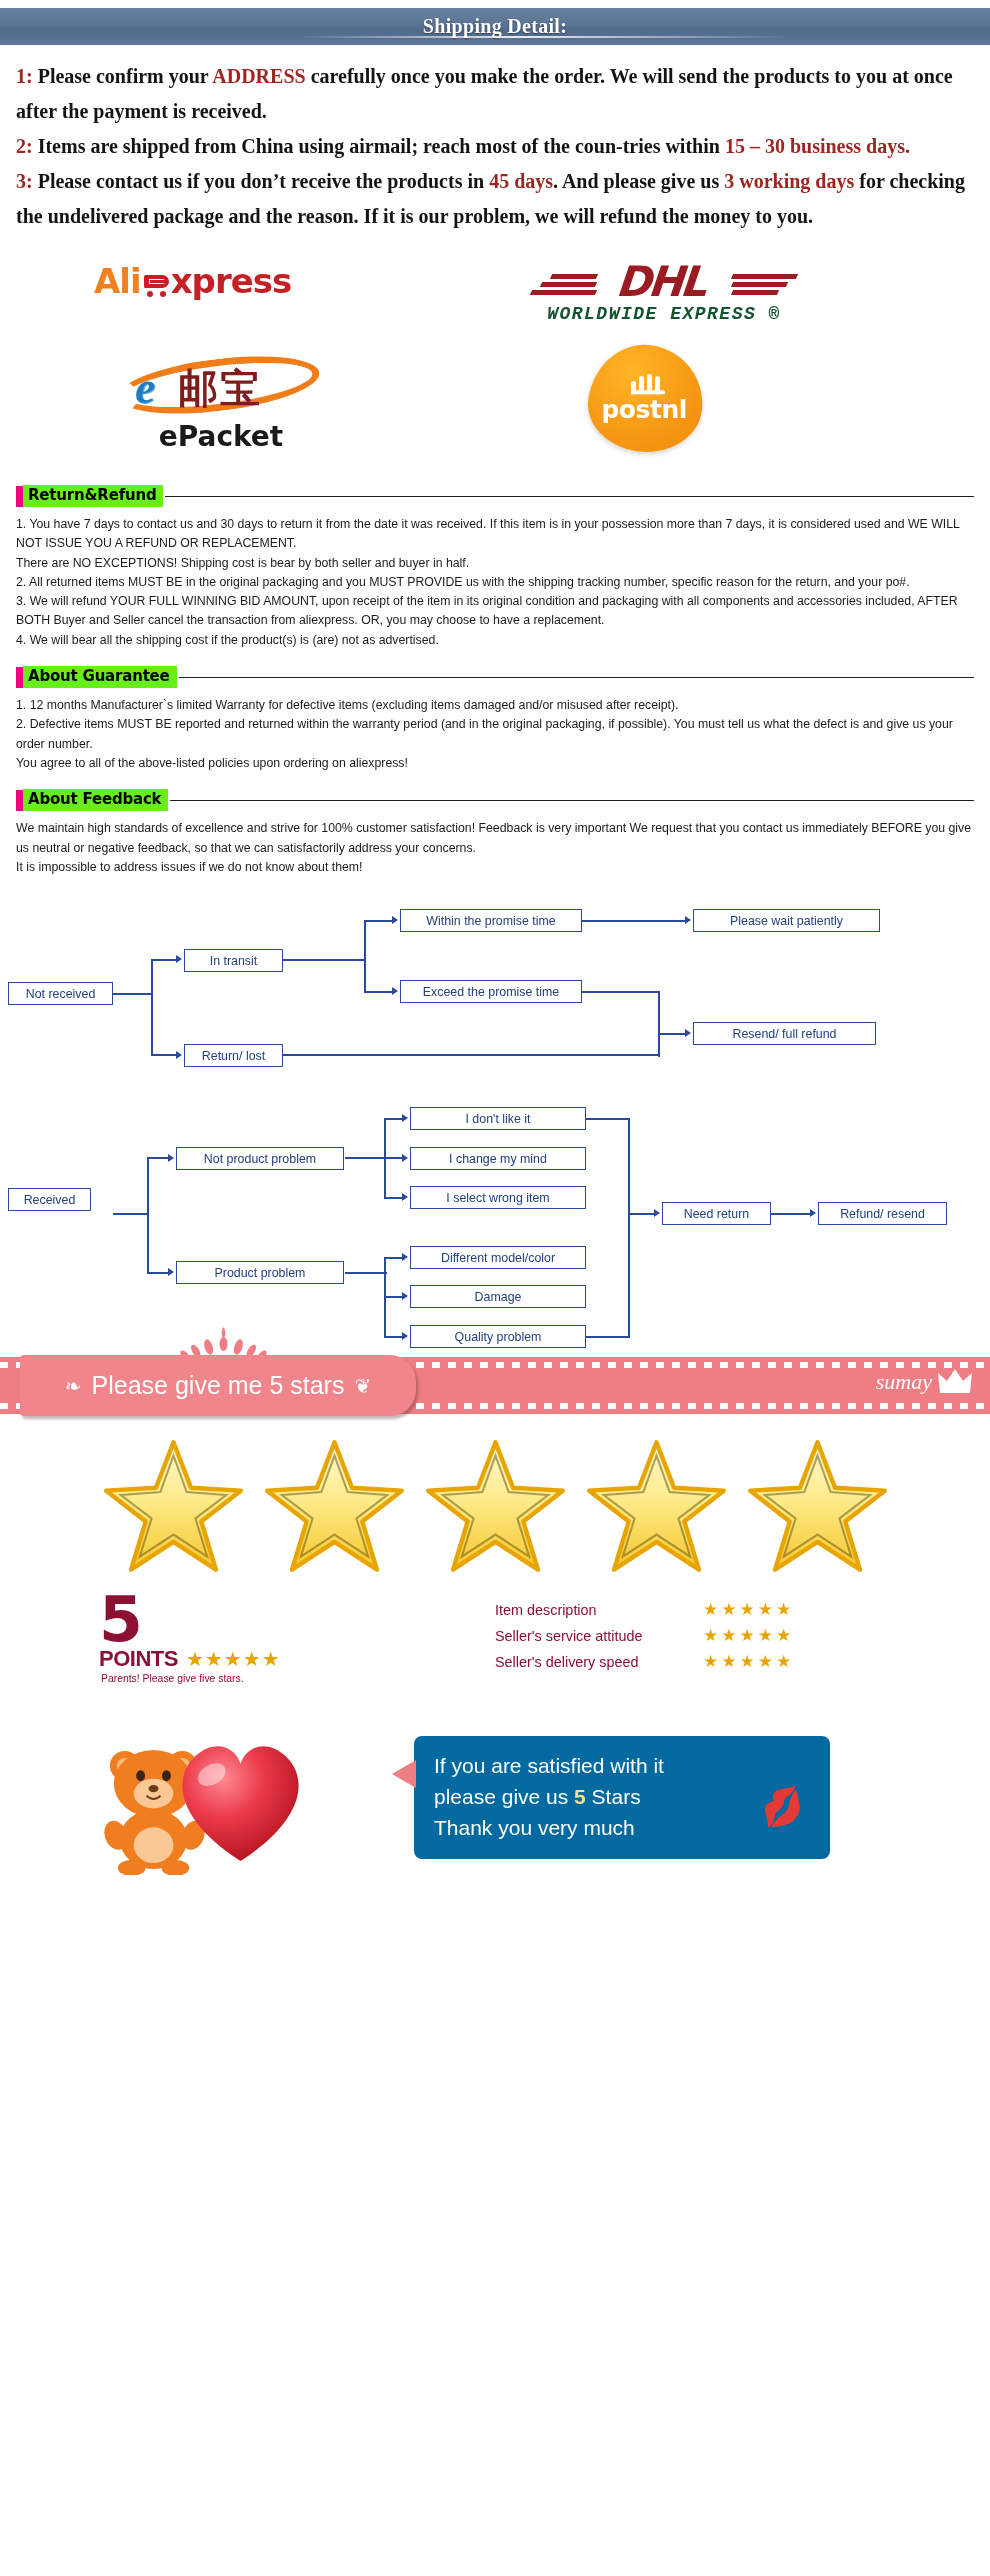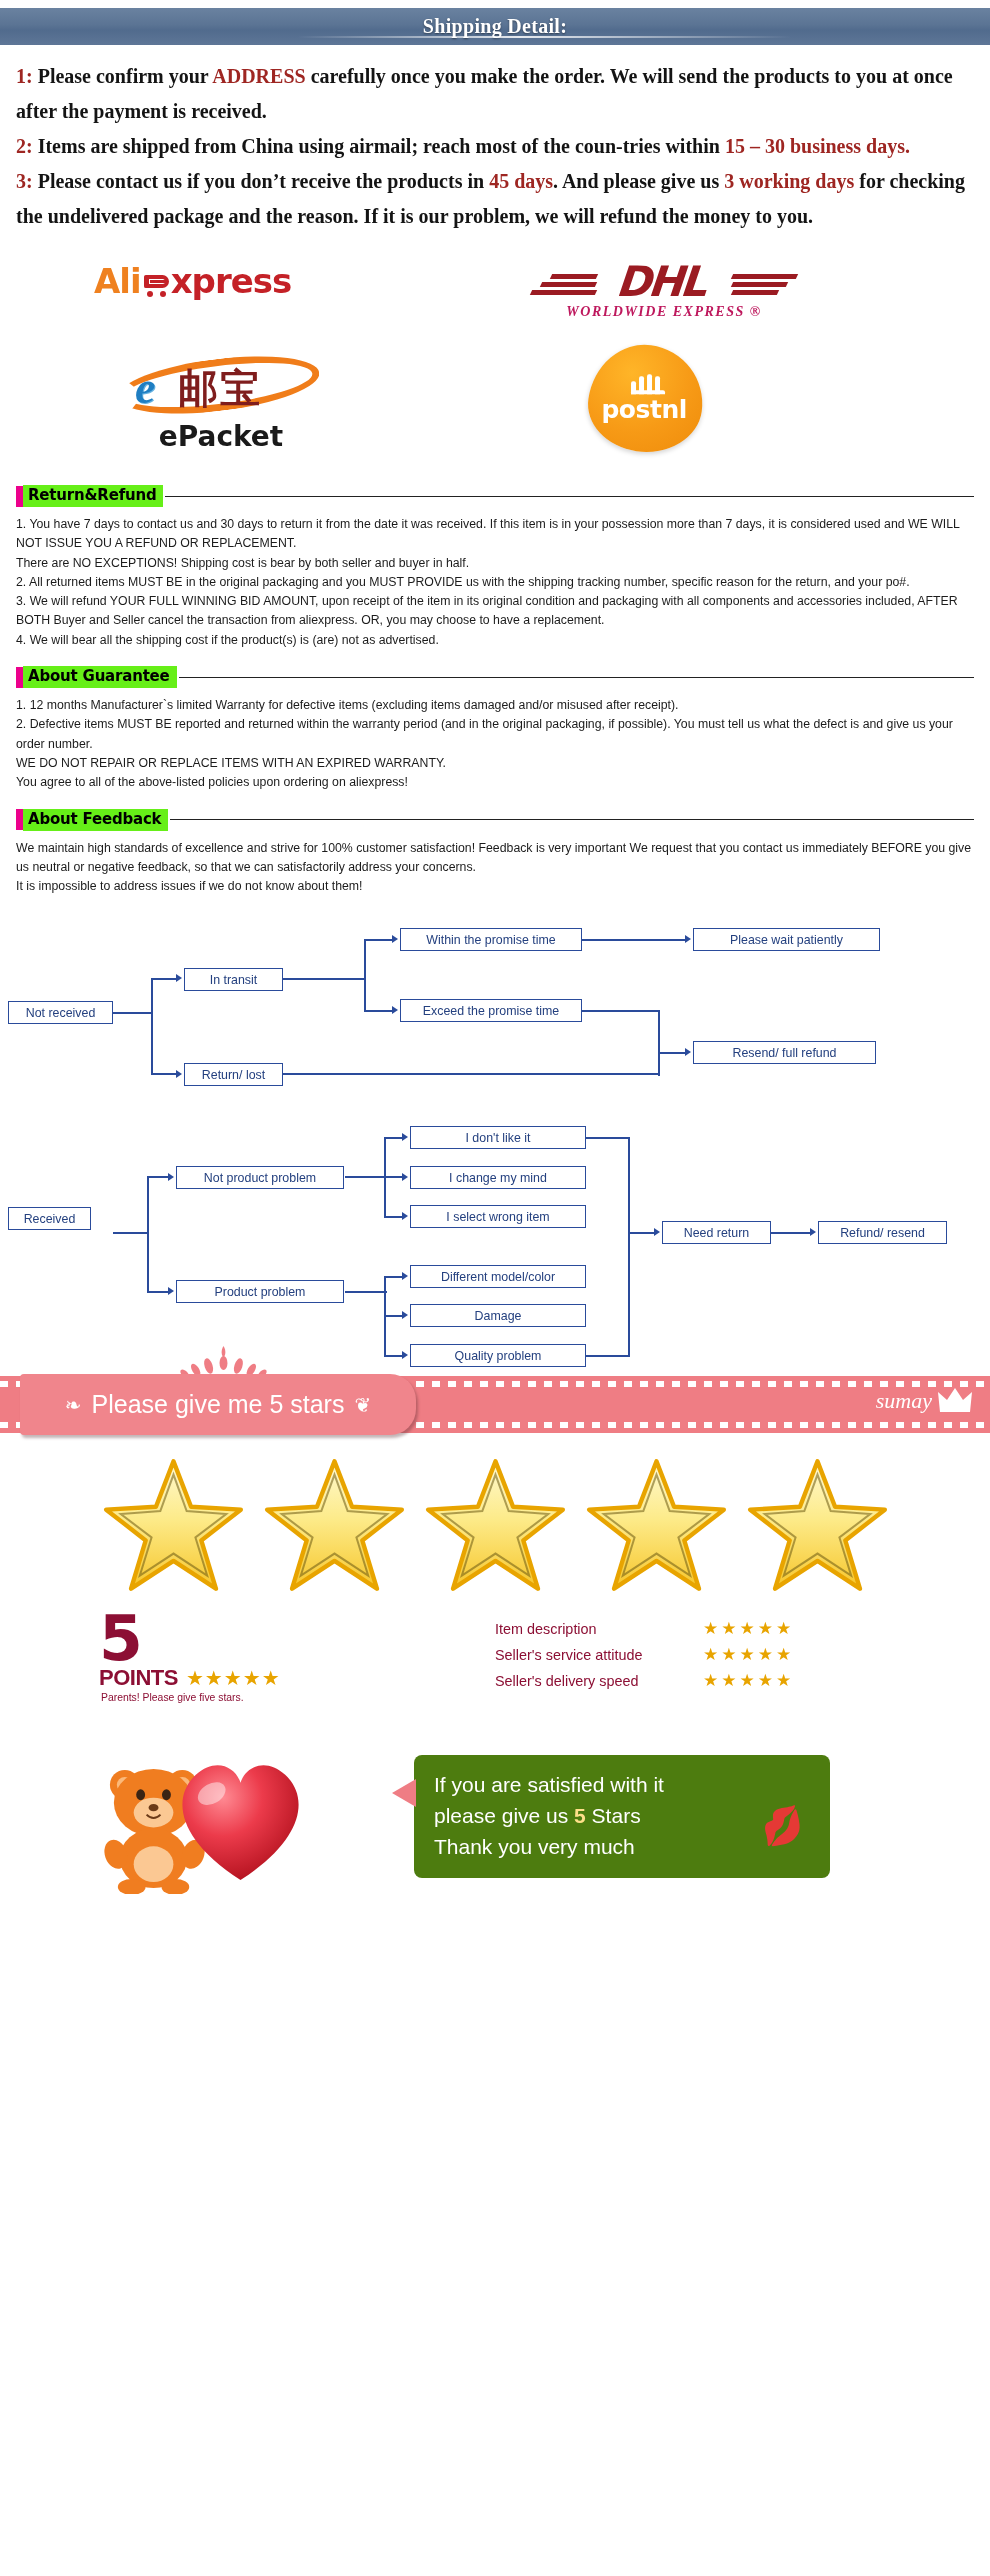--- a/index.html
+++ b/index.html
@@ -79,22 +79,22 @@
   .dhl-stripes{ position:absolute; top:14px; height:24px; width:67px; }
   .dhl-stripes.l{ left:-6px; } .dhl-stripes.r{ right:-6px; }
   .dhl-stripes i{ display:block; height:5px; background:#9b1b22; margin-bottom:3px; transform:skewX(-25deg); }
   .dhl-stripes.l i:nth-child(1){ width:46px; margin-left:22px;}
   .dhl-stripes.l i:nth-child(2){ width:55px; margin-left:12px;}
   .dhl-stripes.l i:nth-child(3){ width:65px; margin-left:2px;}
   .dhl-stripes.r i:nth-child(1){ width:65px;}
   .dhl-stripes.r i:nth-child(2){ width:55px;}
   .dhl-stripes.r i:nth-child(3){ width:46px;}
   .dhl-sub{
-    font-family:Liberation Serif, serif; font-style:italic; font-weight:bold;
-    font-size:14px; color:#be185d; letter-spacing:1.5px; margin-top:-2px;
+    font-family:Liberation Mono, monospace; font-style:italic; font-weight:bold;
+    font-size:18px; color:#14532d; letter-spacing:1.5px; margin-top:-2px;
   }
 
   
   .epk { left:107px; top:107px; width:228px; text-align:center; }
   .epk-logo{ position:relative; height:65px; }
   .epk-ring{
     position:absolute; left:10px; top:6px; width:203px; height:52px;
     border:7px solid #f07d1a; border-radius:50%;
     border-left-color:transparent; transform:rotate(-7deg);
   }
@@ -228,21 +228,21 @@
   .rate-line{ display:flex; align-items:center; margin-bottom:5px; }
   .rate-label{
     width:208px; font-family:"Liberation Sans", sans-serif; font-size:14.4px; color:#8c0f34;
   }
   .rate-stars{ color:#e8a400; font-size:17px; letter-spacing:3px; }
 
   
   .bottom{ position:relative; height:173px; margin-top:10px; }
   .speech{
     position:absolute; left:414px; top:18px; width:416px;
-    background:#4d7c0f; border-radius:8px; padding:14px 16px 16px 20px;
+    background:#0369a1; border-radius:8px; padding:14px 16px 16px 20px;
     color:#fff; font-family:"Liberation Sans", sans-serif; font-size:21px; line-height:31px;
   }
   .speech:before{
     content:""; position:absolute; left:-22px; top:24px;
     border-top:14px solid transparent; border-bottom:14px solid transparent;
     border-right:24px solid #ef7d84;
   }
   .speech .five{ color:#ffe08a; font-weight:bold; }
   .lips{ position:absolute; right:26px; bottom:36px; color:#fff; font-size:34px; transform:rotate(-12deg);}
   .bear{ position:absolute; left:99px; top:18px; }
@@ -322,21 +322,20 @@
       <p>2. All returned items MUST BE in the original packaging and you MUST PROVIDE us with the shipping tracking number, specific reason for the return, and your po#.</p>
       <p>3. We will refund YOUR FULL WINNING BID AMOUNT, upon receipt of the item in its original condition and packaging with all components and accessories included, AFTER BOTH Buyer and Seller cancel the transaction from aliexpress. OR, you may choose to have a replacement.</p>
       <p>4.  We will bear all the shipping cost if the product(s) is (are) not as advertised.</p>
       <div class="sec-head">
         <span class="sec-bar"></span>
         <span class="sec-label">About Guarantee</span>
         <span class="sec-rule"></span>
       </div>
       <p>1. 12 months Manufacturer`s limited Warranty for defective items (excluding items damaged and/or misused after receipt).</p>
       <p>2. Defective items MUST BE reported and returned within the warranty period (and in the original packaging, if possible). You must tell us what the defect is and give us your order number.</p>
-      <p>WE DO NOT REPAIR OR REPLACE ITEMS WITH AN EXPIRED WARRANTY.</p>
       <p>You agree to all of the above-listed policies upon ordering on aliexpress!</p>
       <div class="sec-head">
         <span class="sec-bar"></span>
         <span class="sec-label">About Feedback</span>
         <span class="sec-rule"></span>
       </div>
       <p>We maintain high standards of excellence and strive for 100% customer satisfaction! Feedback is very important We request that you contact us immediately BEFORE you give us neutral or negative feedback, so that we can satisfactorily address your concerns.</p>
       <p>It is impossible to address issues if we do not know about them!</p>
     </div>
 

